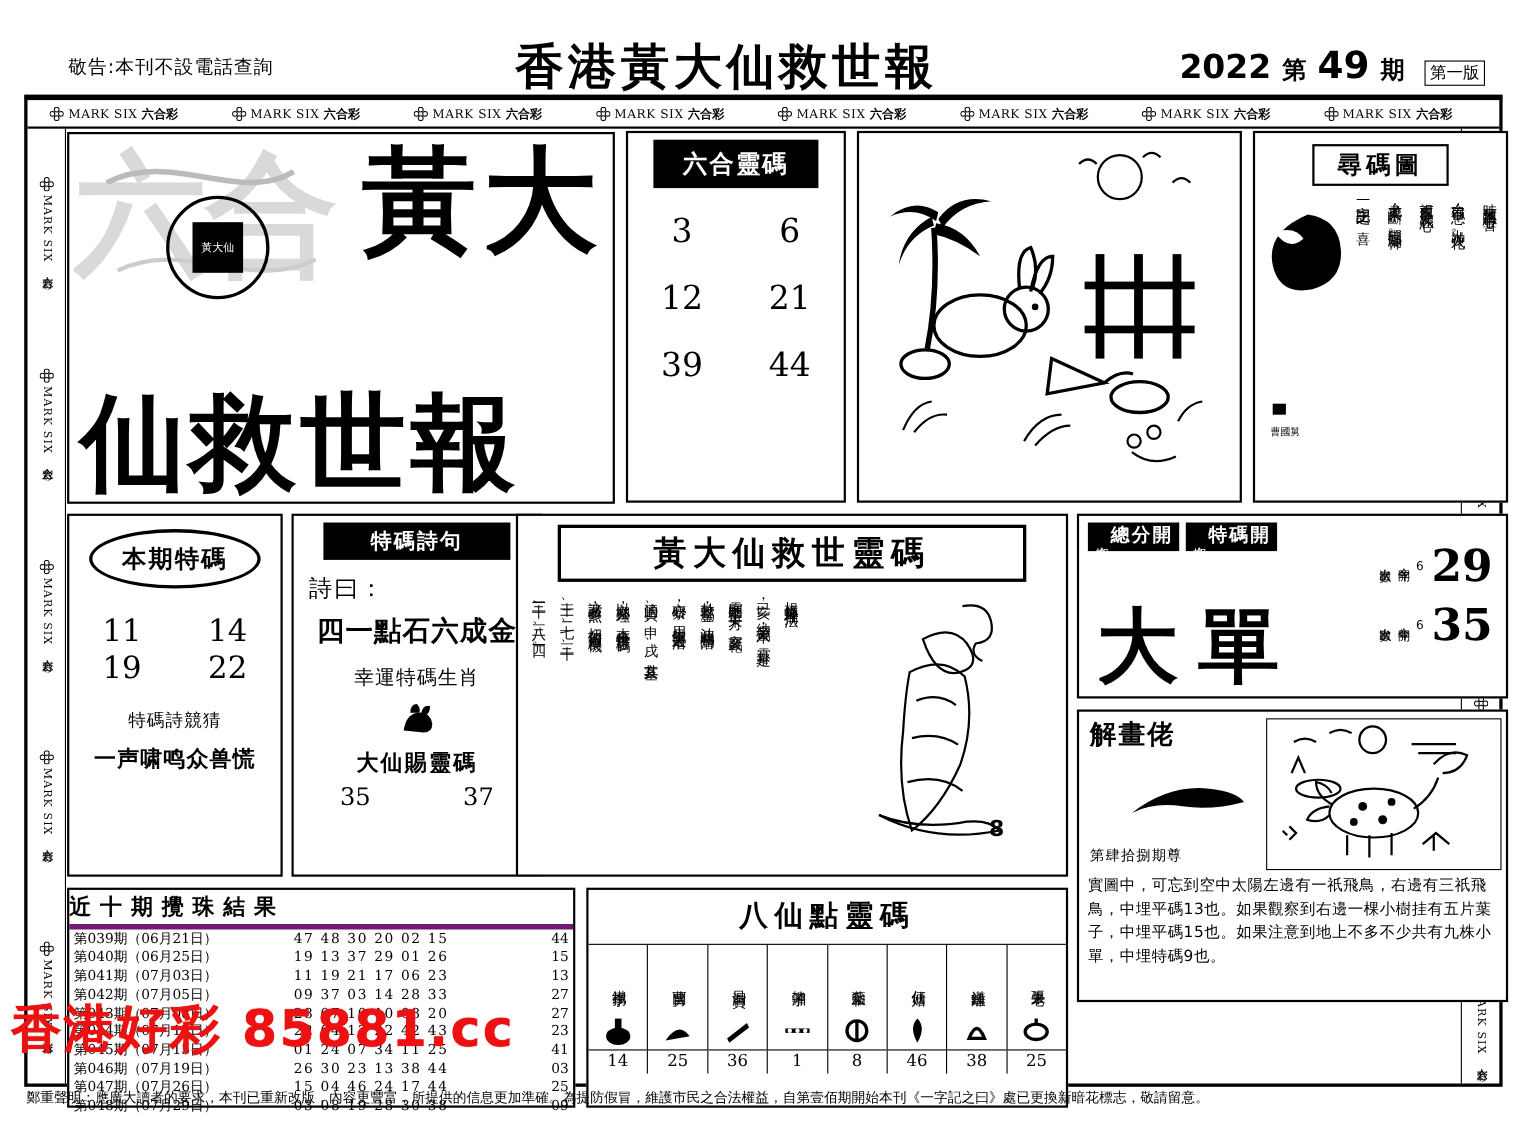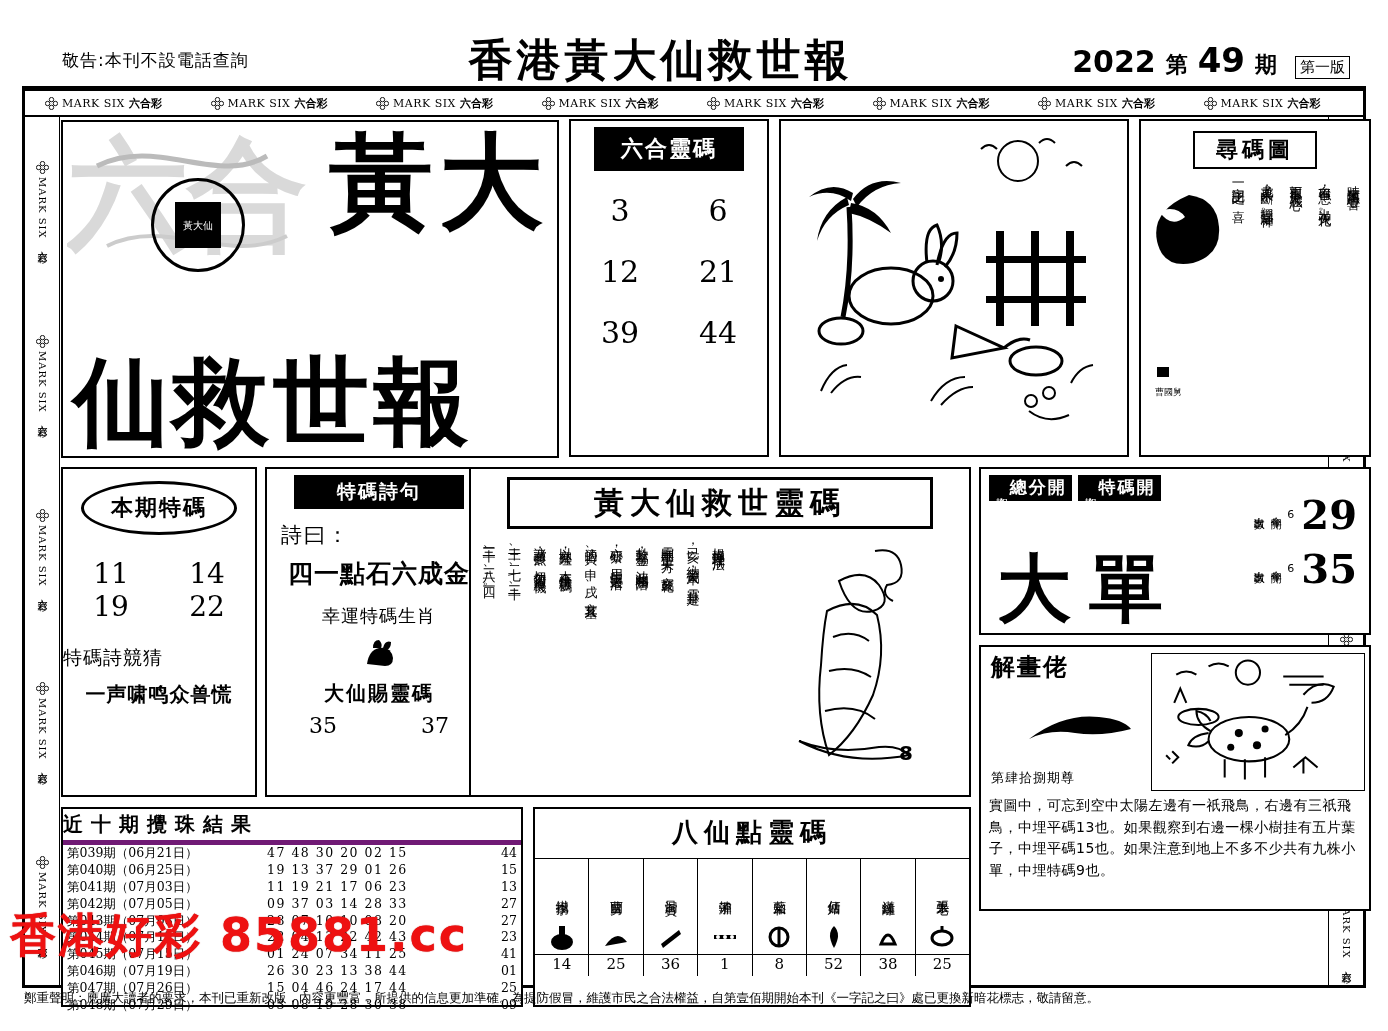--- a/index.html
+++ b/index.html
@@ -56,21 +56,21 @@
 
   
   #find-box{left:1078px;top:0;width:232px;height:338px;}
   .find-title{margin:10px auto 0;width:120px;border:2px solid #000;text-align:center;font-size:22px;font-weight:bold;letter-spacing:4px;padding:2px 0;}
   .vtext{writing-mode:vertical-rl;text-orientation:upright;font-size:13px;line-height:1.6;letter-spacing:2px;font-family:"DejaVu Serif",serif;}
 
   
   #special-box{left:0;top:348px;width:196px;height:330px;}
   .oval{margin:12px auto 0;width:150px;height:48px;border:3px solid #000;border-radius:50%;display:flex;align-items:center;justify-content:center;font-size:22px;font-weight:bold;letter-spacing:2px;}
   .sp-grid{display:grid;grid-template-columns:1fr 1fr;margin-top:22px;text-align:center;font-size:28px;font-family:"DejaVu Serif",serif;}
-  .sp-sub{margin-top:22px;font-size:19px;letter-spacing:1px;}
+  .sp-sub{margin-top:22px;text-align:center;font-size:16px;letter-spacing:1px;}
   .sp-line{margin-top:10px;text-align:center;font-size:20px;font-weight:bold;letter-spacing:1px;}
 
   
   #poem-box{left:204px;top:348px;width:228px;height:330px;}
   .poem-banner{margin:6px auto 0;width:170px;height:34px;background:#000;color:#fff;font-size:19px;font-weight:bold;display:flex;align-items:center;justify-content:center;letter-spacing:2px;}
   .poem-label{margin-top:12px;padding-left:14px;font-size:21px;letter-spacing:2px;}
   .poem-line{margin-top:8px;text-align:center;font-size:25px;font-weight:bold;letter-spacing:1px;}
   .poem-sub{margin-top:14px;text-align:center;font-size:18px;letter-spacing:1px;}
   .poem-zodiac{margin:8px auto;width:40px;height:36px;}
   .poem-sub2{text-align:center;font-size:20px;font-weight:bold;letter-spacing:2px;}
@@ -581,21 +581,21 @@
               <span class="res-special">23</span>
             </div>
             <div class="res-row">
               <span class="res-left">第045期（07月15日）</span>
               <span class="res-balls">01 24 07  34 11 25</span>
               <span class="res-special">41</span>
             </div>
             <div class="res-row">
               <span class="res-left">第046期（07月19日）</span>
               <span class="res-balls">26 30 23  13 38 44</span>
-              <span class="res-special">01</span>
+              <span class="res-special">03</span>
             </div>
             <div class="res-row">
               <span class="res-left">第047期（07月26日）</span>
               <span class="res-balls">15 04 46  24 17 44</span>
               <span class="res-special">25</span>
             </div>
             <div class="res-row">
               <span class="res-left">第048期（07月29日）</span>
               <span class="res-balls">03 08 19  28 30 38</span>
               <span class="res-special">09</span>
@@ -656,21 +656,21 @@
               </div>
               <div class="ei-num">8</div>
             </div>
             <div class="ei-cell">
               <div class="ei-name">何仙姑</div>
               <div class="ei-icon">
                 <svg width="30" height="30" viewBox="0 0 30 30">
                   <path d="M15 4 q8 8 0 22 q-8 -14 0 -22z" fill="#000"></path>
                 </svg>
               </div>
-              <div class="ei-num">52</div>
+              <div class="ei-num">46</div>
             </div>
             <div class="ei-cell">
               <div class="ei-name">漢鐘離</div>
               <div class="ei-icon">
                 <svg width="30" height="30" viewBox="0 0 30 30">
                   <path d="M8 22 q7 -18 14 0 z" fill="none" stroke="#000" stroke-width="3"></path>
                 </svg>
               </div>
               <div class="ei-num">38</div>
             </div>

